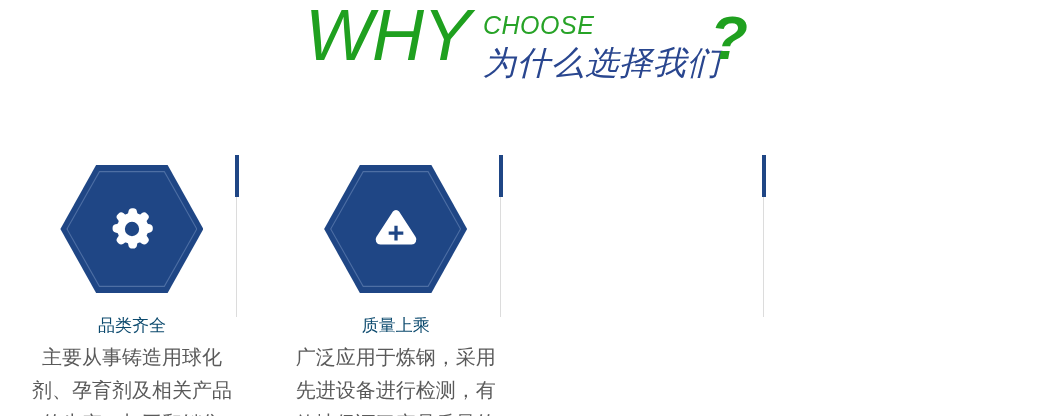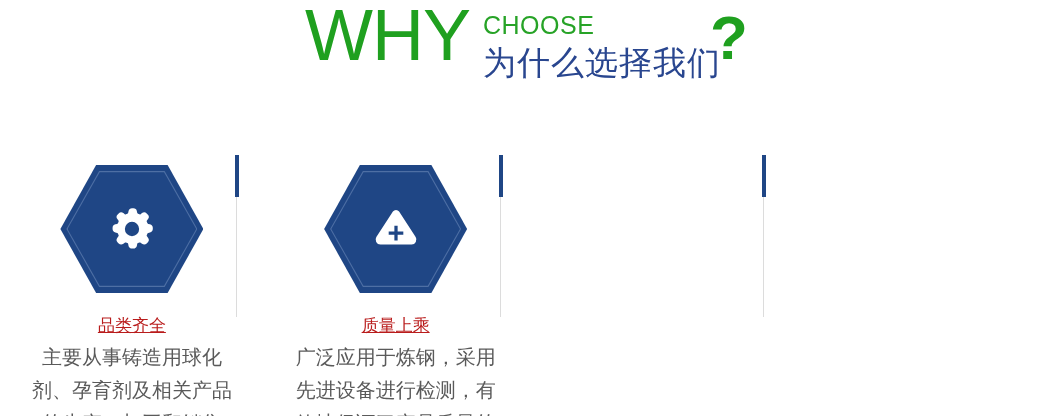--- a/index.html
+++ b/index.html
@@ -15,20 +15,21 @@
     position: relative;
   }
 
   
   .header {
     position: absolute;
     left: 0;
     top: 0;
     width: 1055px;
     height: 96px;
+    font-style: italic;
   }
   .header-inner {
     position: absolute;
     left: 305px;
     top: 0;
     width: 460px;
     height: 96px;
   }
   .why-word {
     position: absolute;
@@ -144,24 +145,23 @@
     width: 52px;
     height: 52px;
     display: block;
   }
 
   
   .card-title {
     margin-top: 22px;
     font-size: 17px;
     line-height: 22px;
-    color: #b91c1c;
+    color: #0c4a6e;
     text-align: right;
     white-space: nowrap;
-    text-decoration: underline;
   }
   .card-desc {
     margin-top: 4px;
     font-size: 20px;
     line-height: 33px;
     color: #5a5a5a;
     text-align: center;
     width: 218px;
   }
 

